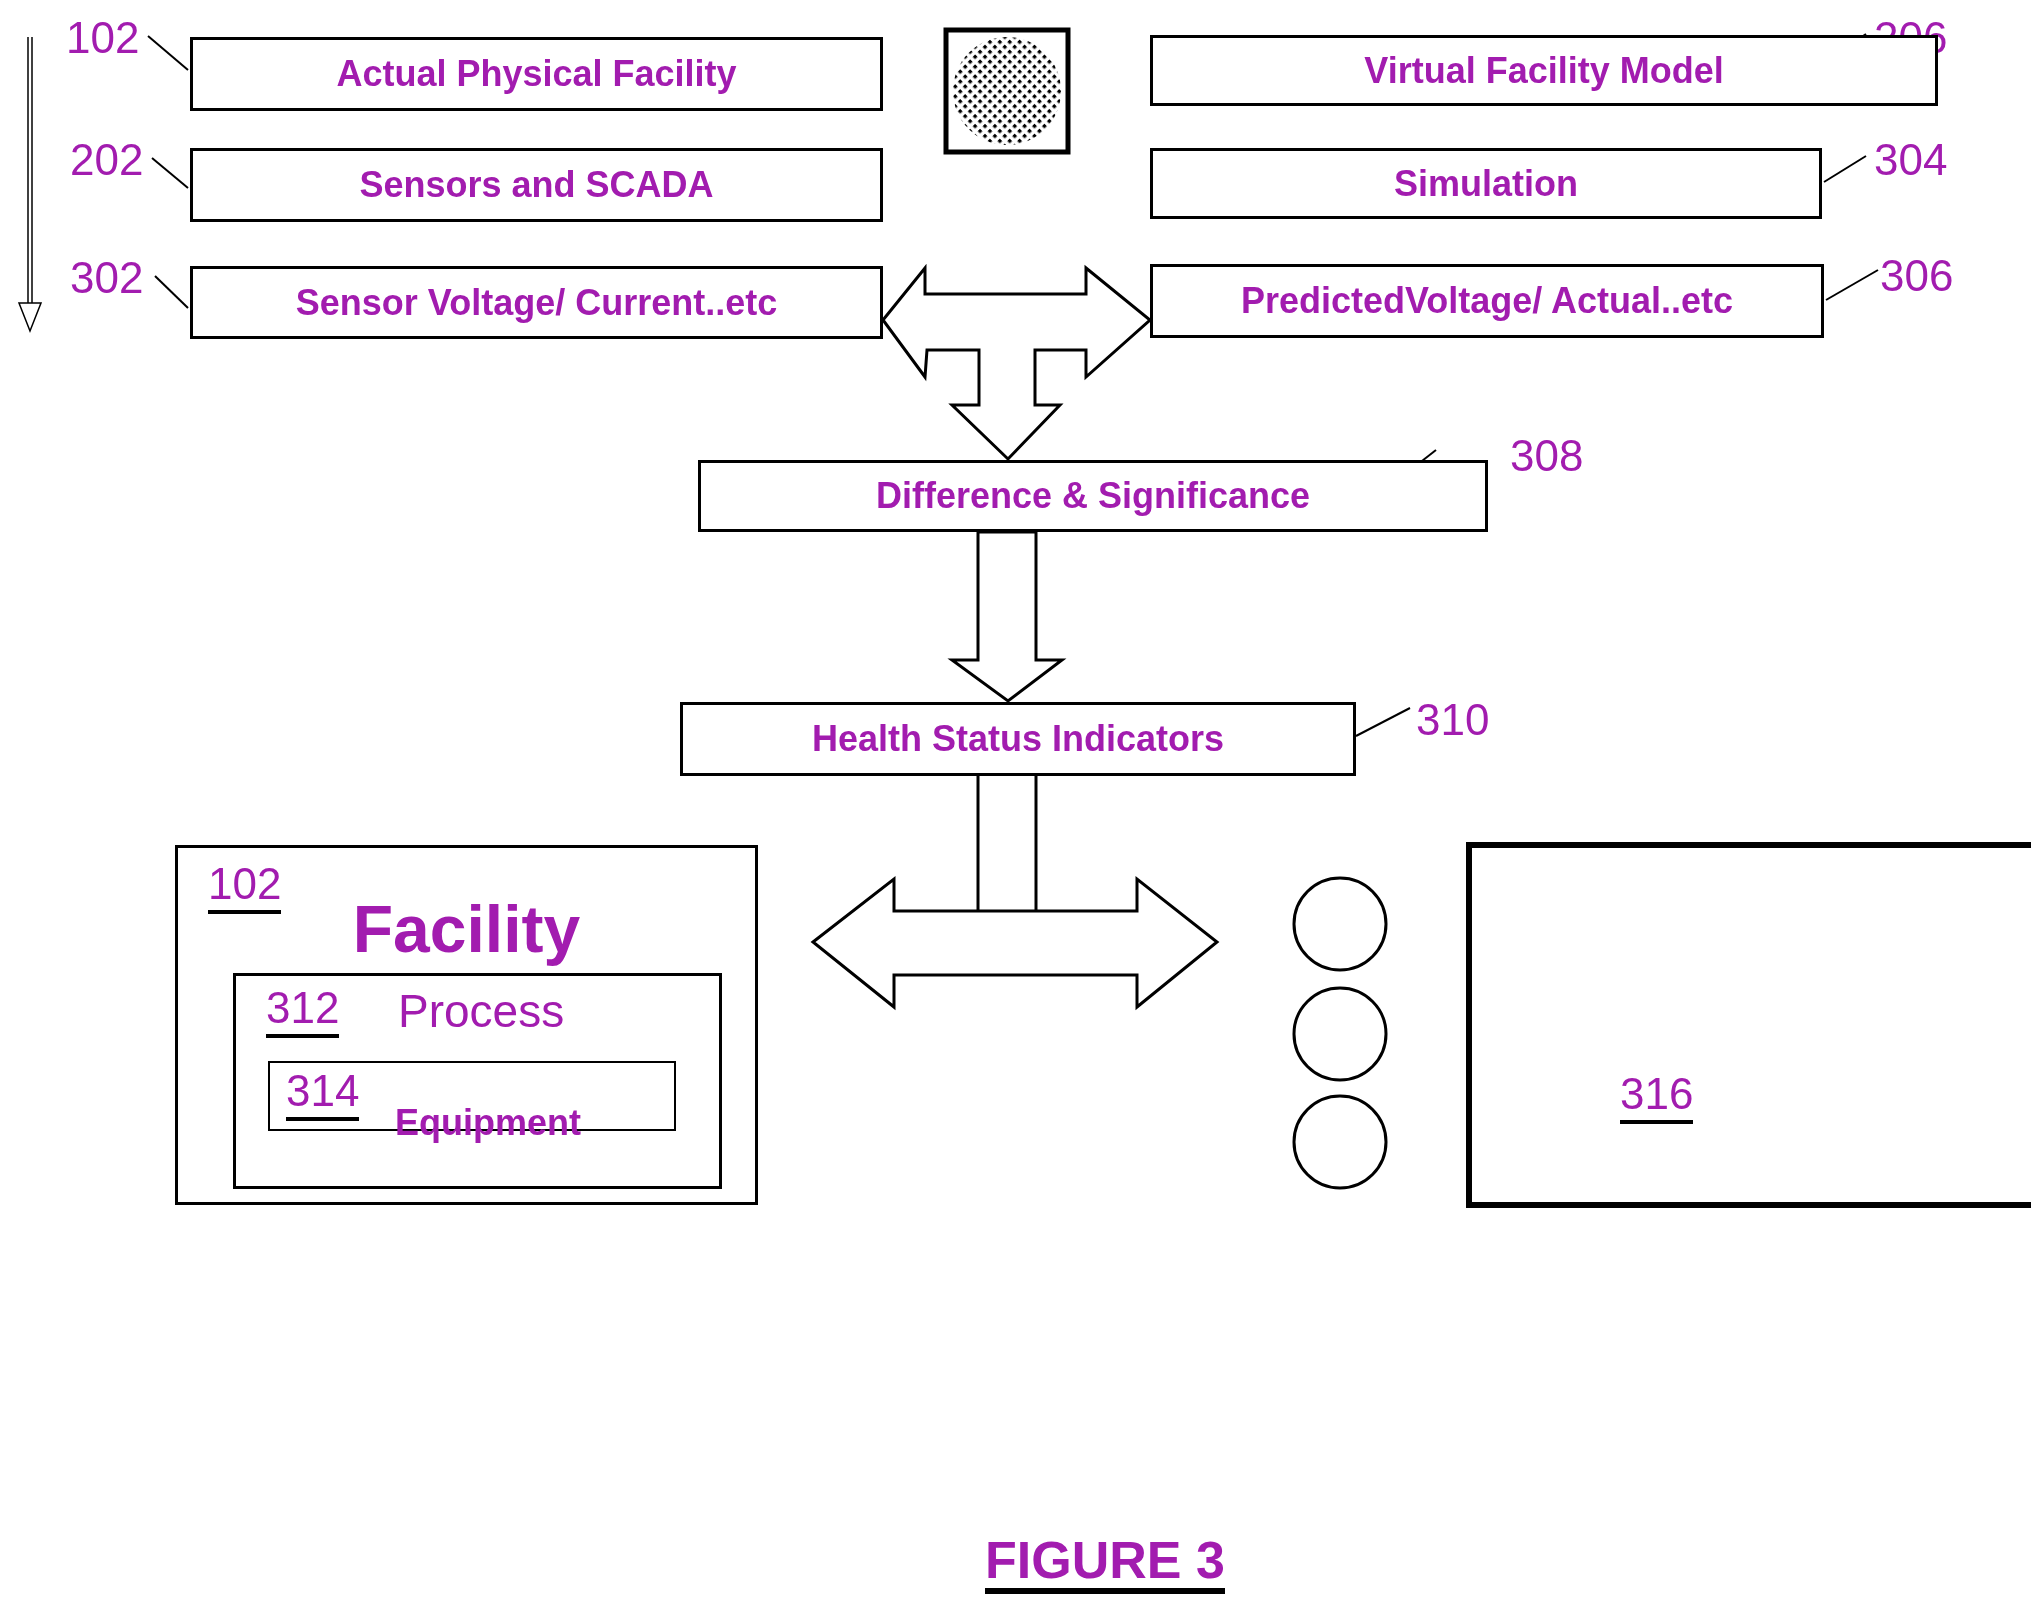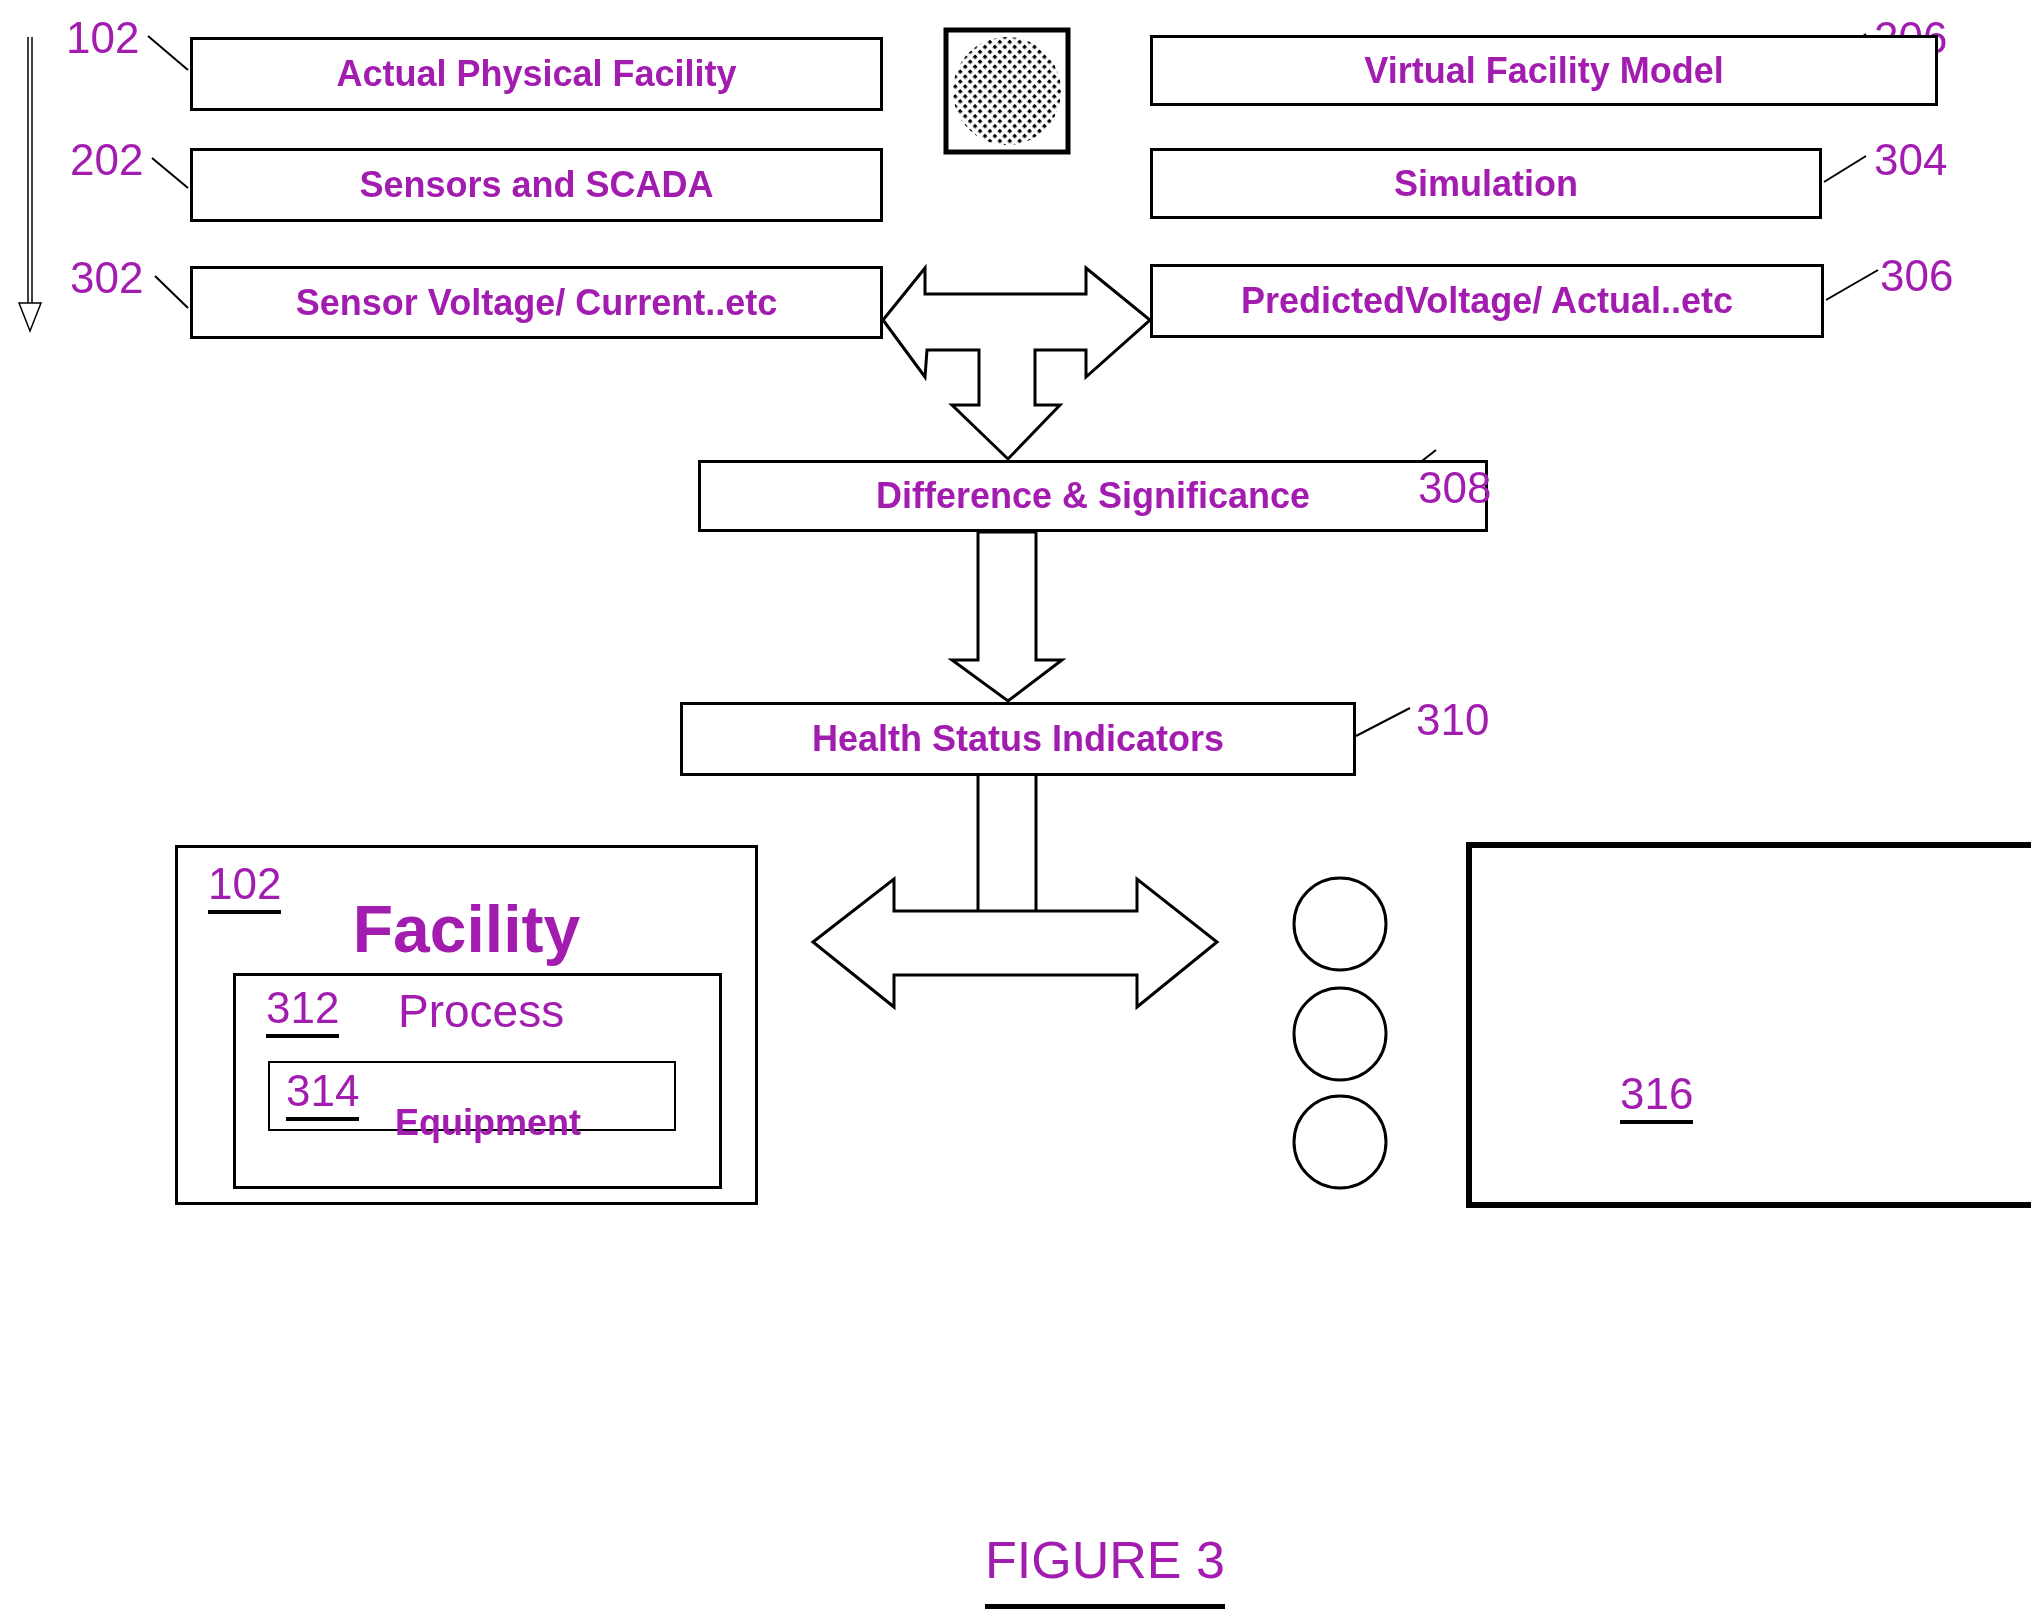--- a/index.html
+++ b/index.html
@@ -42,22 +42,22 @@
   .process-title{
     position:absolute;left:162px;top:12px;
     font-size:46px;font-weight:400;line-height:1;
   }
   .equipment-title{
     position:absolute;left:125px;top:42px;
     font-size:36px;font-weight:700;line-height:1;
   }
   .fig-caption{
     position:absolute;left:985px;top:1534px;
-    font-size:52px;font-weight:400;line-height:1;
-    border-bottom:6px solid #000;padding-bottom:18px;
+    font-size:52px;font-weight:700;line-height:1;
+    border-bottom:6px solid #000;padding-bottom:2px;
     white-space:nowrap;
   }
 </style>
 </head>
 <body>
 
 <div class="stage">
 
   <svg class="overlay" viewBox="0 0 2031 1609">
     <defs>
@@ -127,21 +127,21 @@
   <div class="fbox" style="left:1150px;top:148px;width:672px;height:71px;">
     <span>Simulation</span>
   </div>
   <div class="fbox" style="left:1150px;top:264px;width:674px;height:74px;">
     <span>PredictedVoltage/ Actual..etc</span>
   </div>
 
   <div class="fbox" style="left:698px;top:460px;width:790px;height:72px;">
     <span>Difference &amp; Significance</span>
   </div>
-  <div class="refnum" style="left:1418px;top:434px;margin-top:32px;">308</div>
+  <div class="refnum" style="left:1510px;top:434px;">308</div>
 
   <div class="fbox" style="left:680px;top:702px;width:676px;height:74px;">
     <span>Health Status Indicators</span>
   </div>
   <div class="refnum" style="left:1416px;top:698px;">310</div>
 
   <div class="container-box" style="left:175px;top:845px;width:583px;height:360px;">
     <div class="refnum u" style="left:30px;top:14px;">102</div>
     <div class="facility-title">Facility</div>
 

